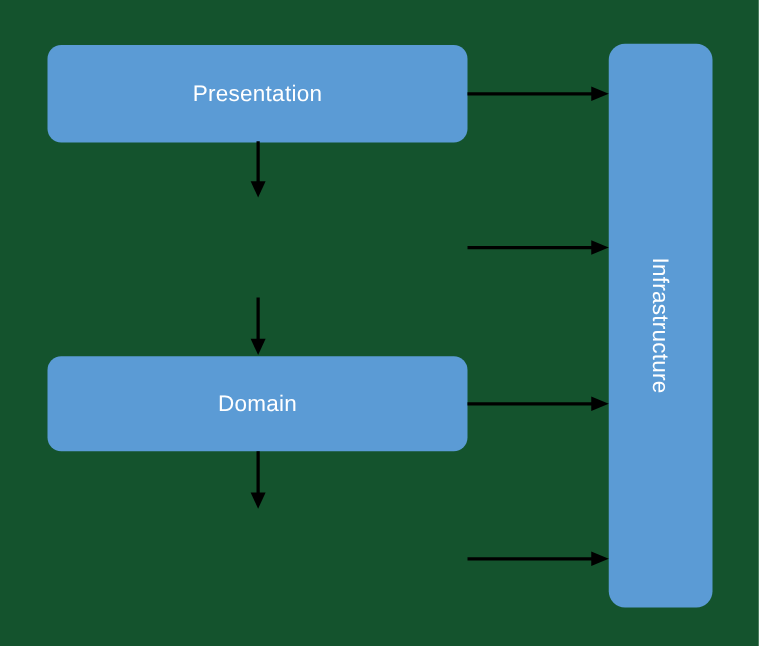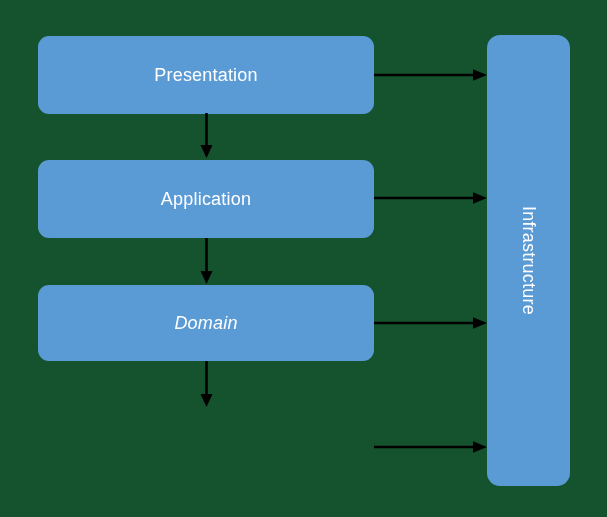--- a/index.html
+++ b/index.html
@@ -33,21 +33,21 @@
     font-size: 18px;
     font-weight: 400;
     letter-spacing: 0.2px;
     line-height: 1;
     white-space: nowrap;
     text-align: center;
   }
   
   #box-presentation { left: 38px;  top: 36px;  width: 336px; height: 78px; }
   #box-application  { left: 38px;  top: 160px; width: 336px; height: 78px; }
-  #box-domain       { left: 38px;  top: 285px; width: 336px; height: 76px; font-style: italic; }
+  #box-domain       { left: 38px;  top: 285px; width: 336px; height: 76px; }
   #box-dataaccess   { left: 38px;  top: 408px; width: 336px; height: 78px; }
 
   
   #box-infrastructure {
     left: 487px;
     top: 35px;
     width: 83px;
     height: 451px;
     border-radius: 13px;
   }
@@ -74,23 +74,20 @@
 </style>
 </head>
 <body>
 
 <div id="canvas">
 
   <div class="layer-box" id="box-presentation">
     <span class="layer-label">Presentation</span>
   </div>
 
-  <div class="layer-box" id="box-application">
-    <span class="layer-label">Application</span>
-  </div>
 
   <div class="layer-box" id="box-domain">
     <span class="layer-label">Domain</span>
   </div>
 
 
   <div class="layer-box" id="box-infrastructure">
     <span class="layer-label">Infrastructure</span>
   </div>
 

